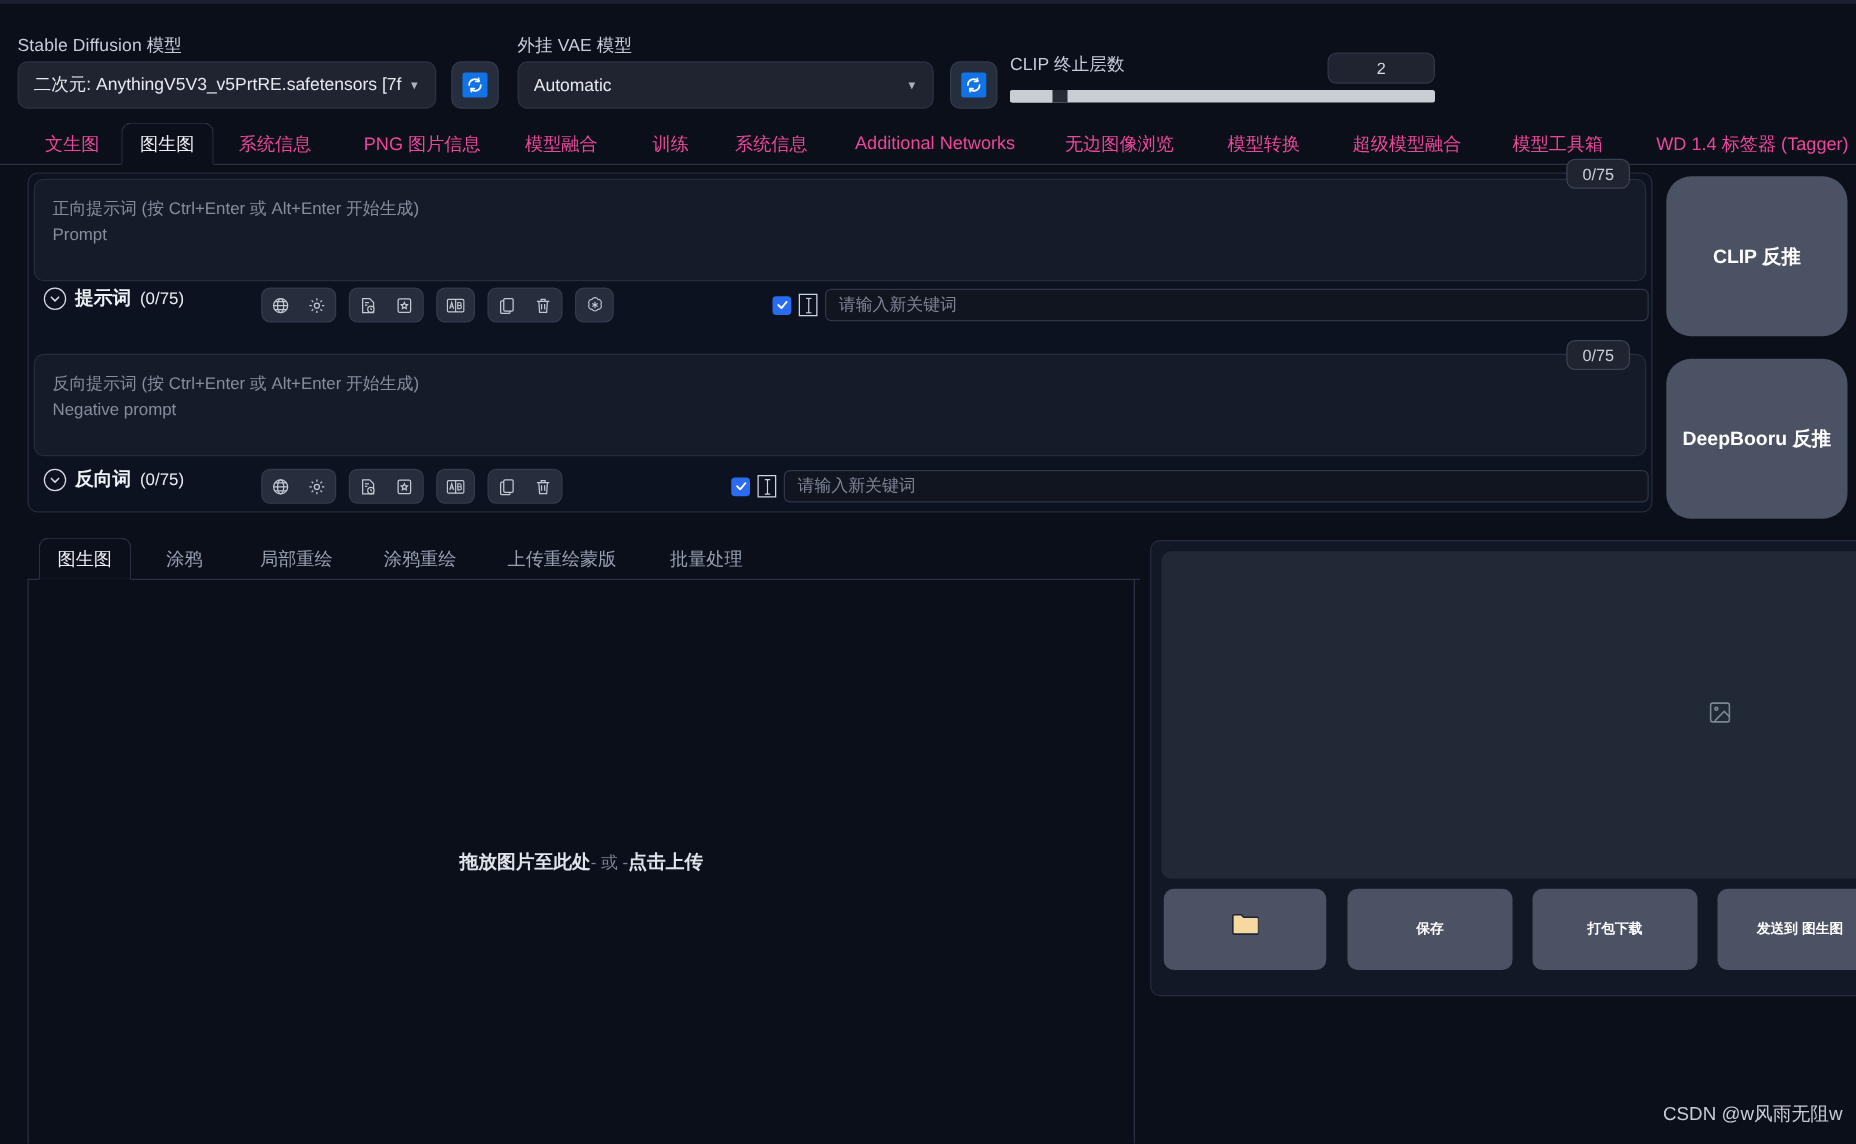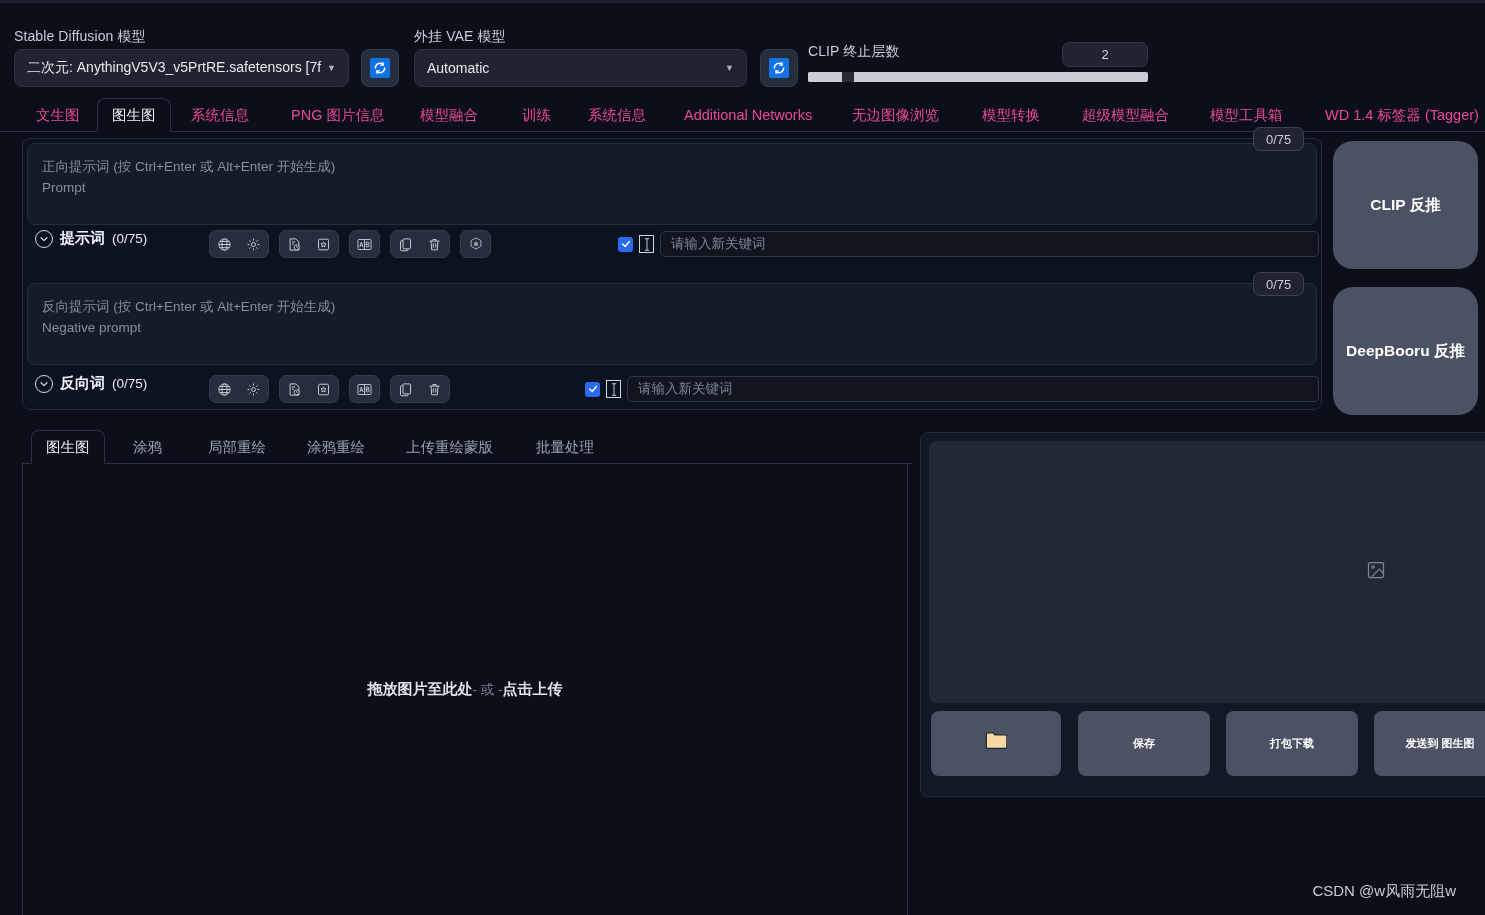--- a/index.html
+++ b/index.html
@@ -206,21 +206,21 @@
   }
   .actbtn {
     position: absolute; top: 278px; height: 65px;
     background: #4b5263; border-radius: 8px;
     display: flex; align-items: center; justify-content: center;
     text-align: center; color: #ffffff; font-size: 11px;
     font-weight: bold; line-height: 23px; padding: 0 8px;
   }
 
   .watermark {
-    position: absolute; right: 29px; bottom: 14px;
+    position: absolute; right: 11px; bottom: 14px;
     color: #c7ccd6; font-size: 15px;
   }
 </style>
 </head>
 <body>
 
 <div class="topline"></div>
 
 <div class="modelrow">
 

